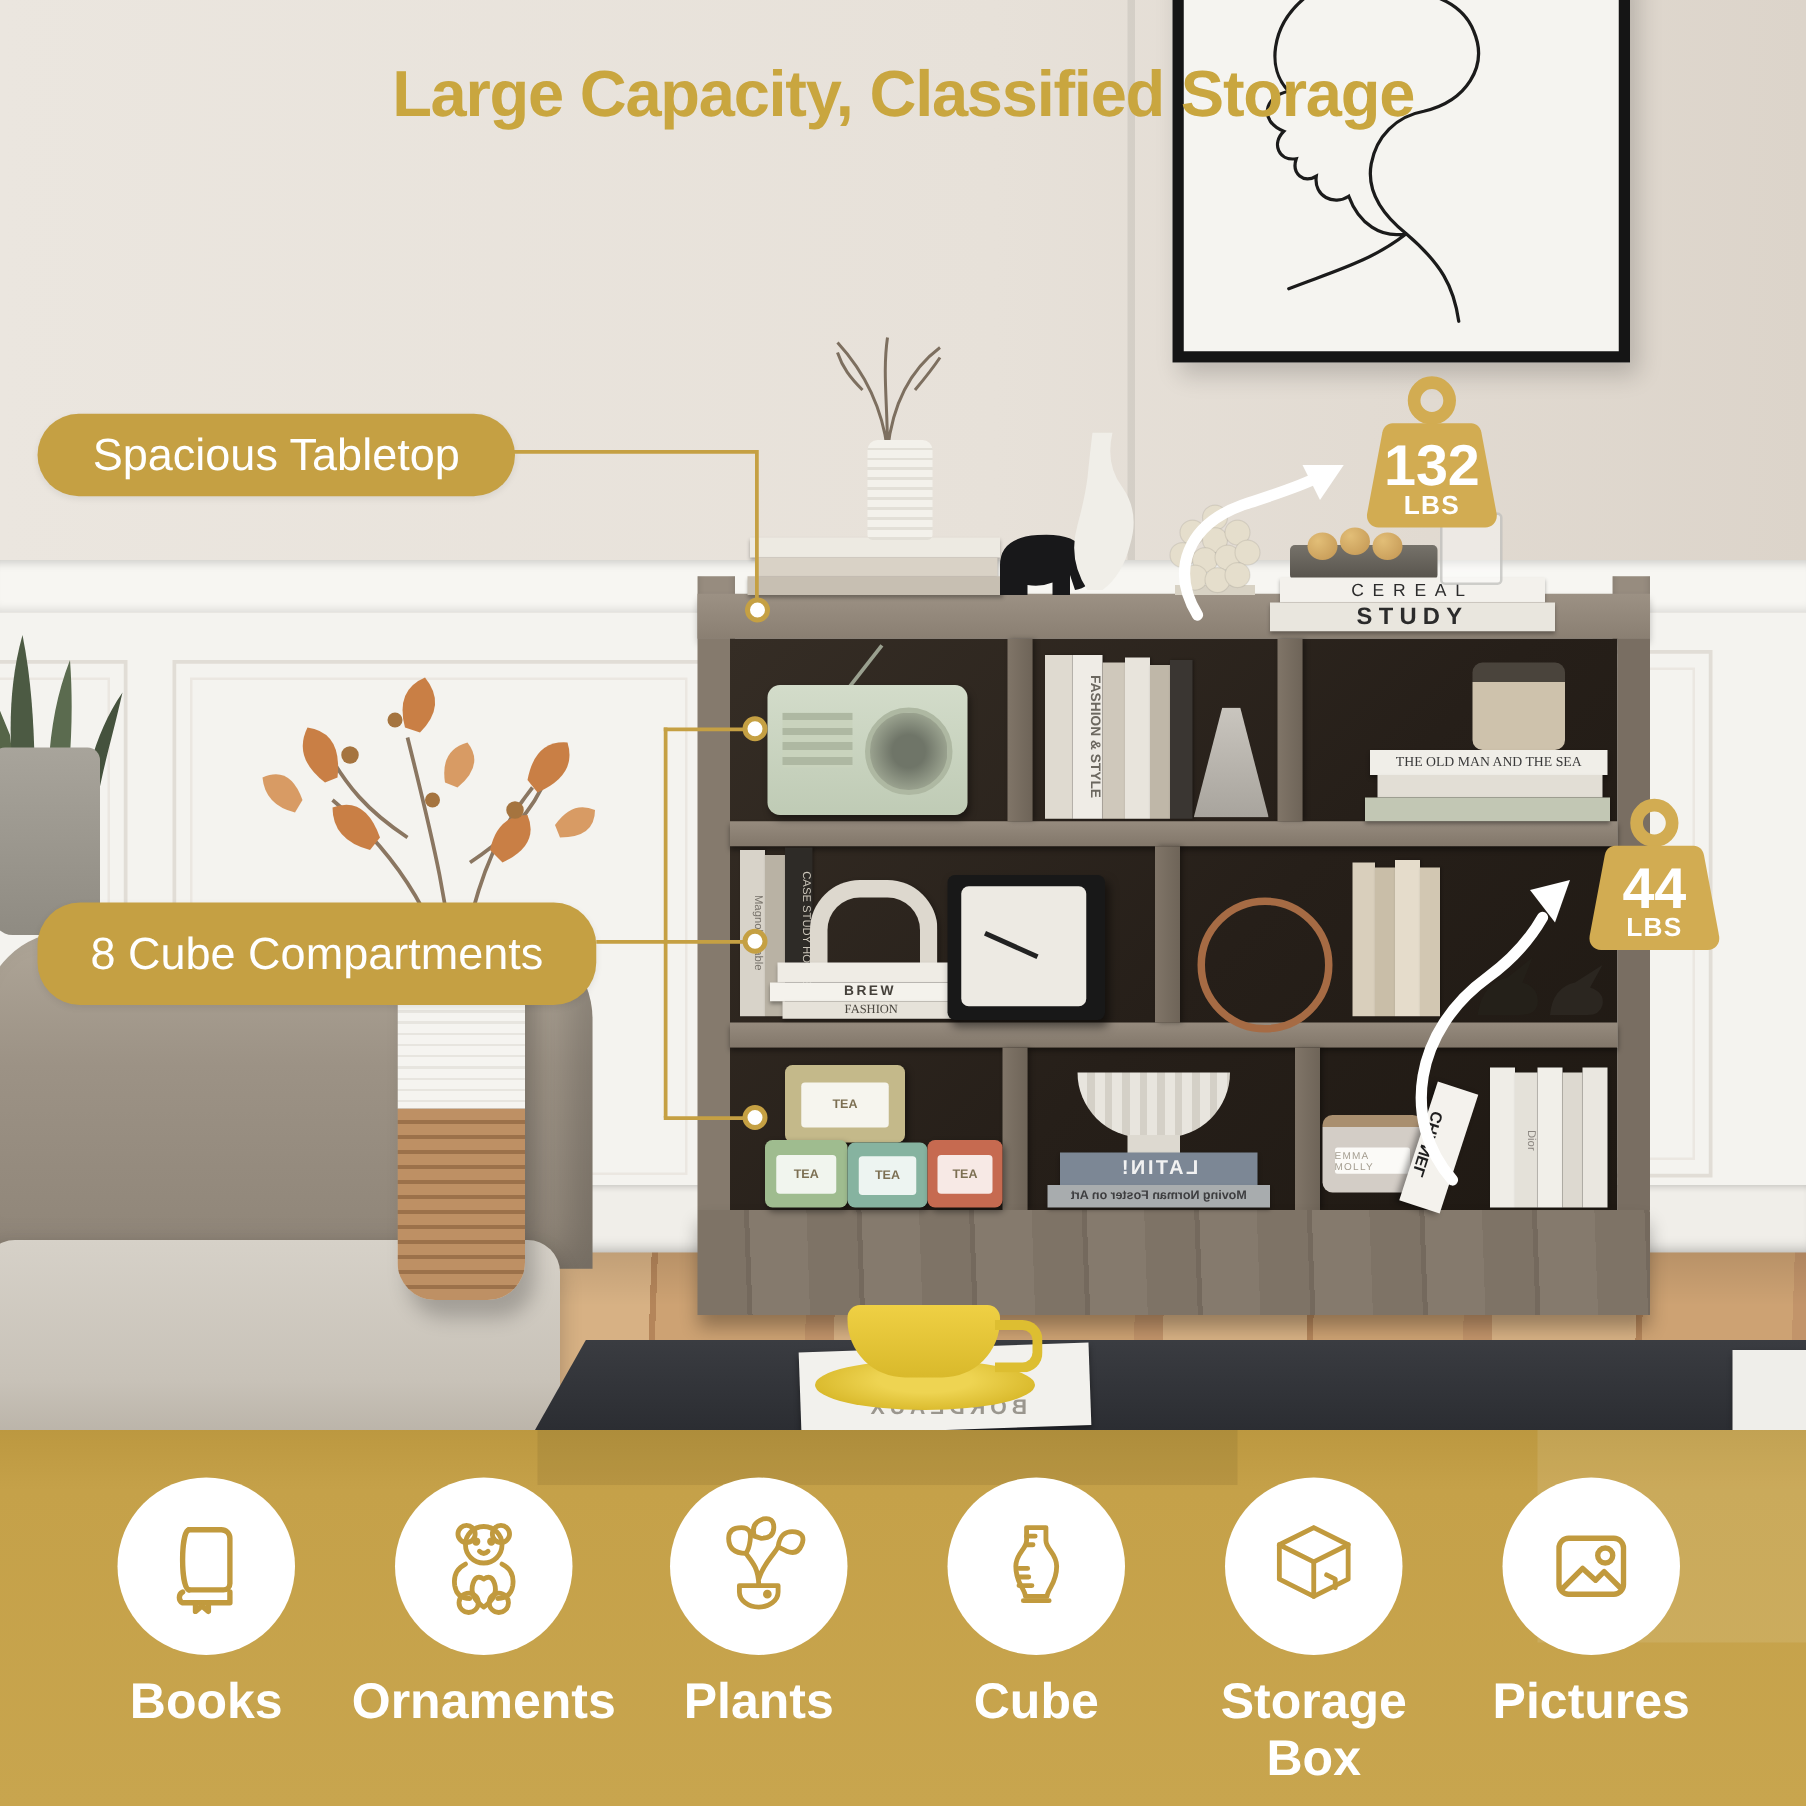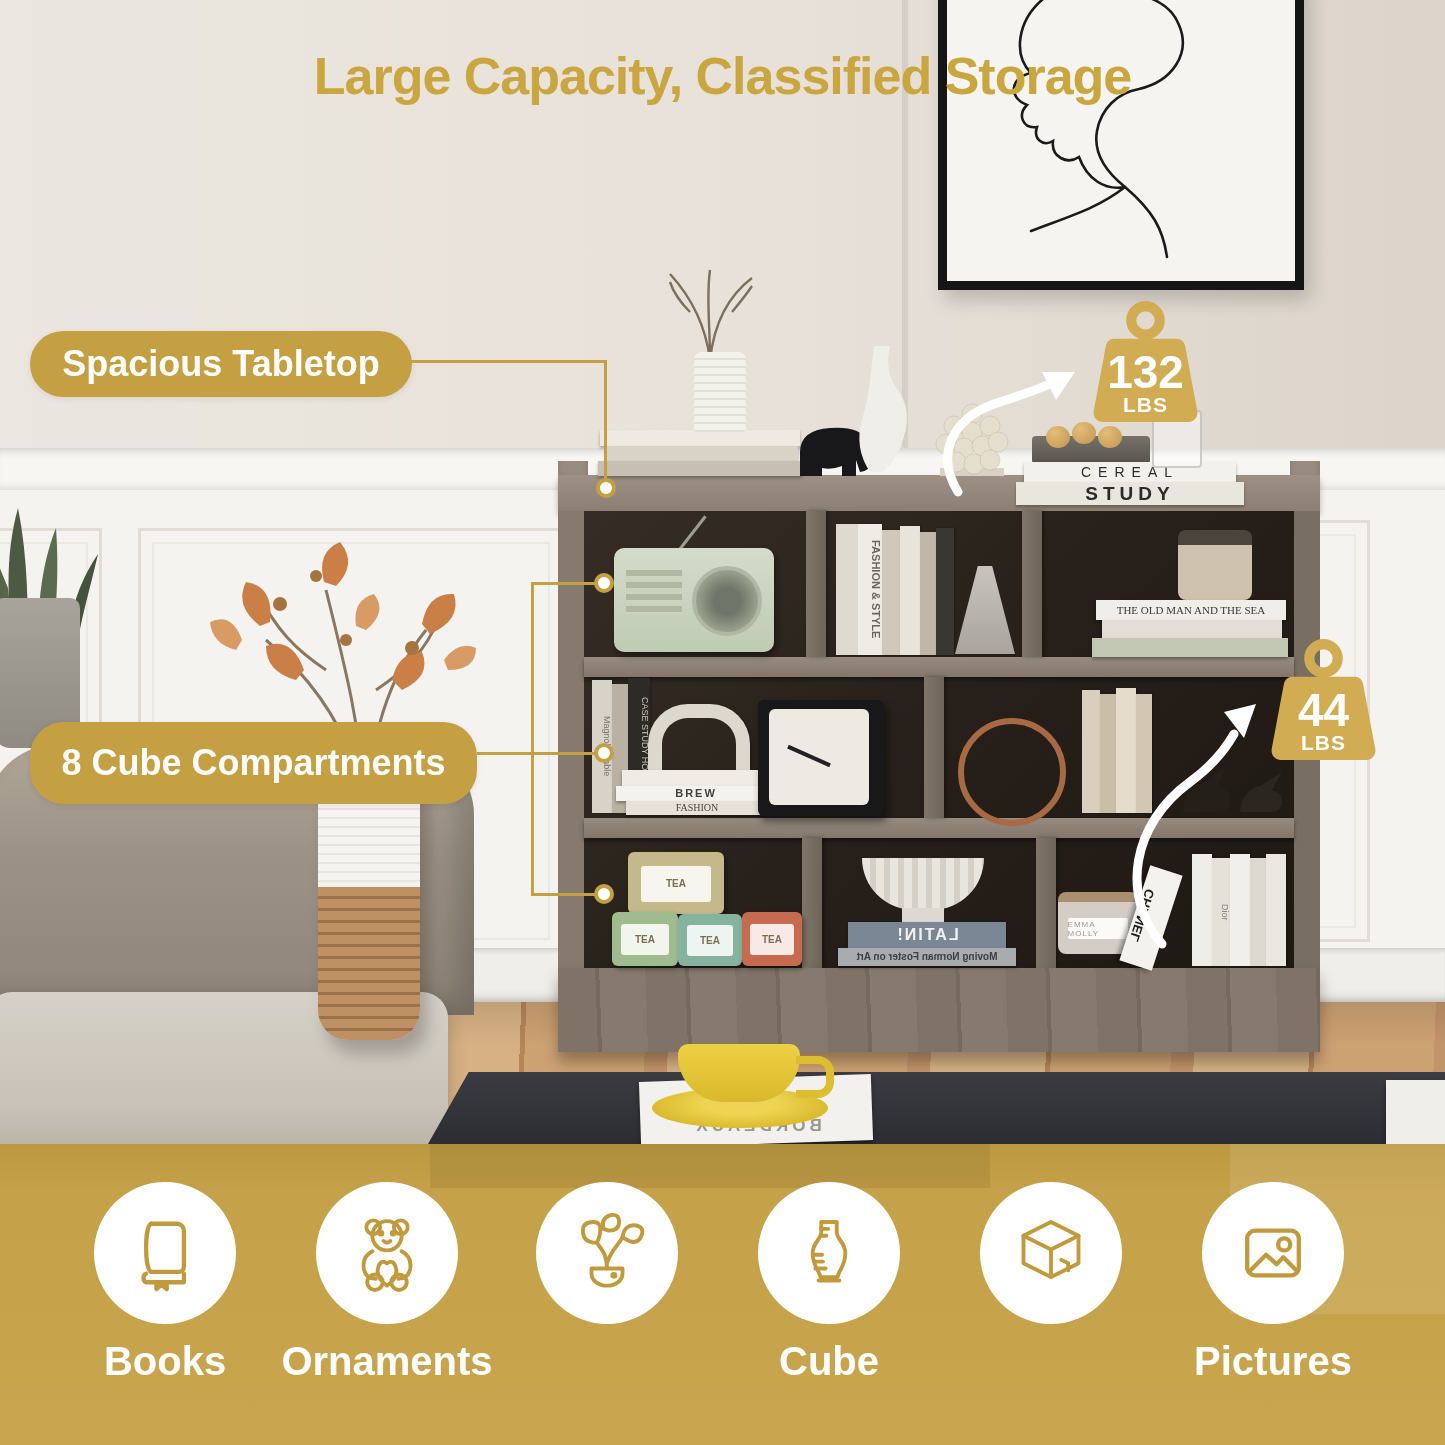--- a/index.html
+++ b/index.html
@@ -96,21 +96,21 @@
     box-shadow:0 3px 5px rgba(0,0,0,.4);}
   .saucer{left:652px;top:1088px;width:176px;height:40px;border-radius:50%;
     background:radial-gradient(ellipse at 50% 40%,#EED452 30%,#D9B92B 75%);}
   .cup{left:678px;top:1044px;width:122px;height:58px;border-radius:10px 10px 46px 46px;
     background:linear-gradient(180deg,#EFD044 0,#D9B92B 100%);}
   .cup-handle{left:796px;top:1056px;width:30px;height:26px;border:8px solid #DDBE31;border-left:none;border-radius:0 16px 16px 0;}
   .magazine2{left:1386px;top:1080px;width:60px;height:64px;background:#EFEEEA;box-shadow:0 3px 5px rgba(0,0,0,.4);}
   
   .title{left:0;top:46px;width:1445px;text-align:center;font-size:52px;font-weight:800;
     letter-spacing:-1px;color:#C9A63F;}
-  .pill{background:#C5A043;border-radius:34px;color:#fff;font-weight:700;font-size:36px;
+  .pill{background:#C5A043;border-radius:34px;color:#fff;font-weight:400;font-size:36px;
     display:flex;align-items:center;justify-content:center;box-shadow:0 2px 6px rgba(0,0,0,.08);}
   .gline{background:#C5A043;}
   .gdot{width:12px;height:12px;border-radius:50%;background:#fff;border:4px solid #C5A043;}
   .badge{width:135px;height:132px;}
   .badge .val{position:absolute;left:0;top:40%;width:100%;text-align:center;color:#fff;font-weight:800;font-size:46px;line-height:1;}
   .badge .unit{position:absolute;left:0;top:74%;width:100%;text-align:center;color:#fff;font-weight:800;font-size:21px;letter-spacing:1px;line-height:1;}
   
   .band{left:0;top:1144px;width:1445px;height:301px;
     background:linear-gradient(180deg,#BC9840 0,#C5A149 16%,#C8A54E 100%);}
   .band-ghost{position:absolute;background:rgba(255,255,255,.10);}
@@ -429,16 +429,18 @@
       <g fill="none" stroke="#C19A3E" stroke-width="5" stroke-linecap="round" stroke-linejoin="round">
         <rect x="20" y="24" width="60" height="52" rx="9"></rect>
         <circle cx="63" cy="40" r="7"></circle>
         <path d="M24 70 L42 52 L54 63 L62 55 L77 70"></path>
       </g>
     </svg>
   </div>
 
   <div class="flabel" style="left:55px;width:220px;">Books</div>
   <div class="flabel" style="left:272px;width:230px;">Ornaments</div>
+  <div class="flabel" style="left:497px;width:220px;">Plants</div>
   <div class="flabel" style="left:719px;width:220px;">Cube</div>
+  <div class="flabel" style="left:965px;width:172px;">Storage Box</div>
   <div class="flabel" style="left:1163px;width:220px;">Pictures</div>
 
 </div>
 
 </body></html>

